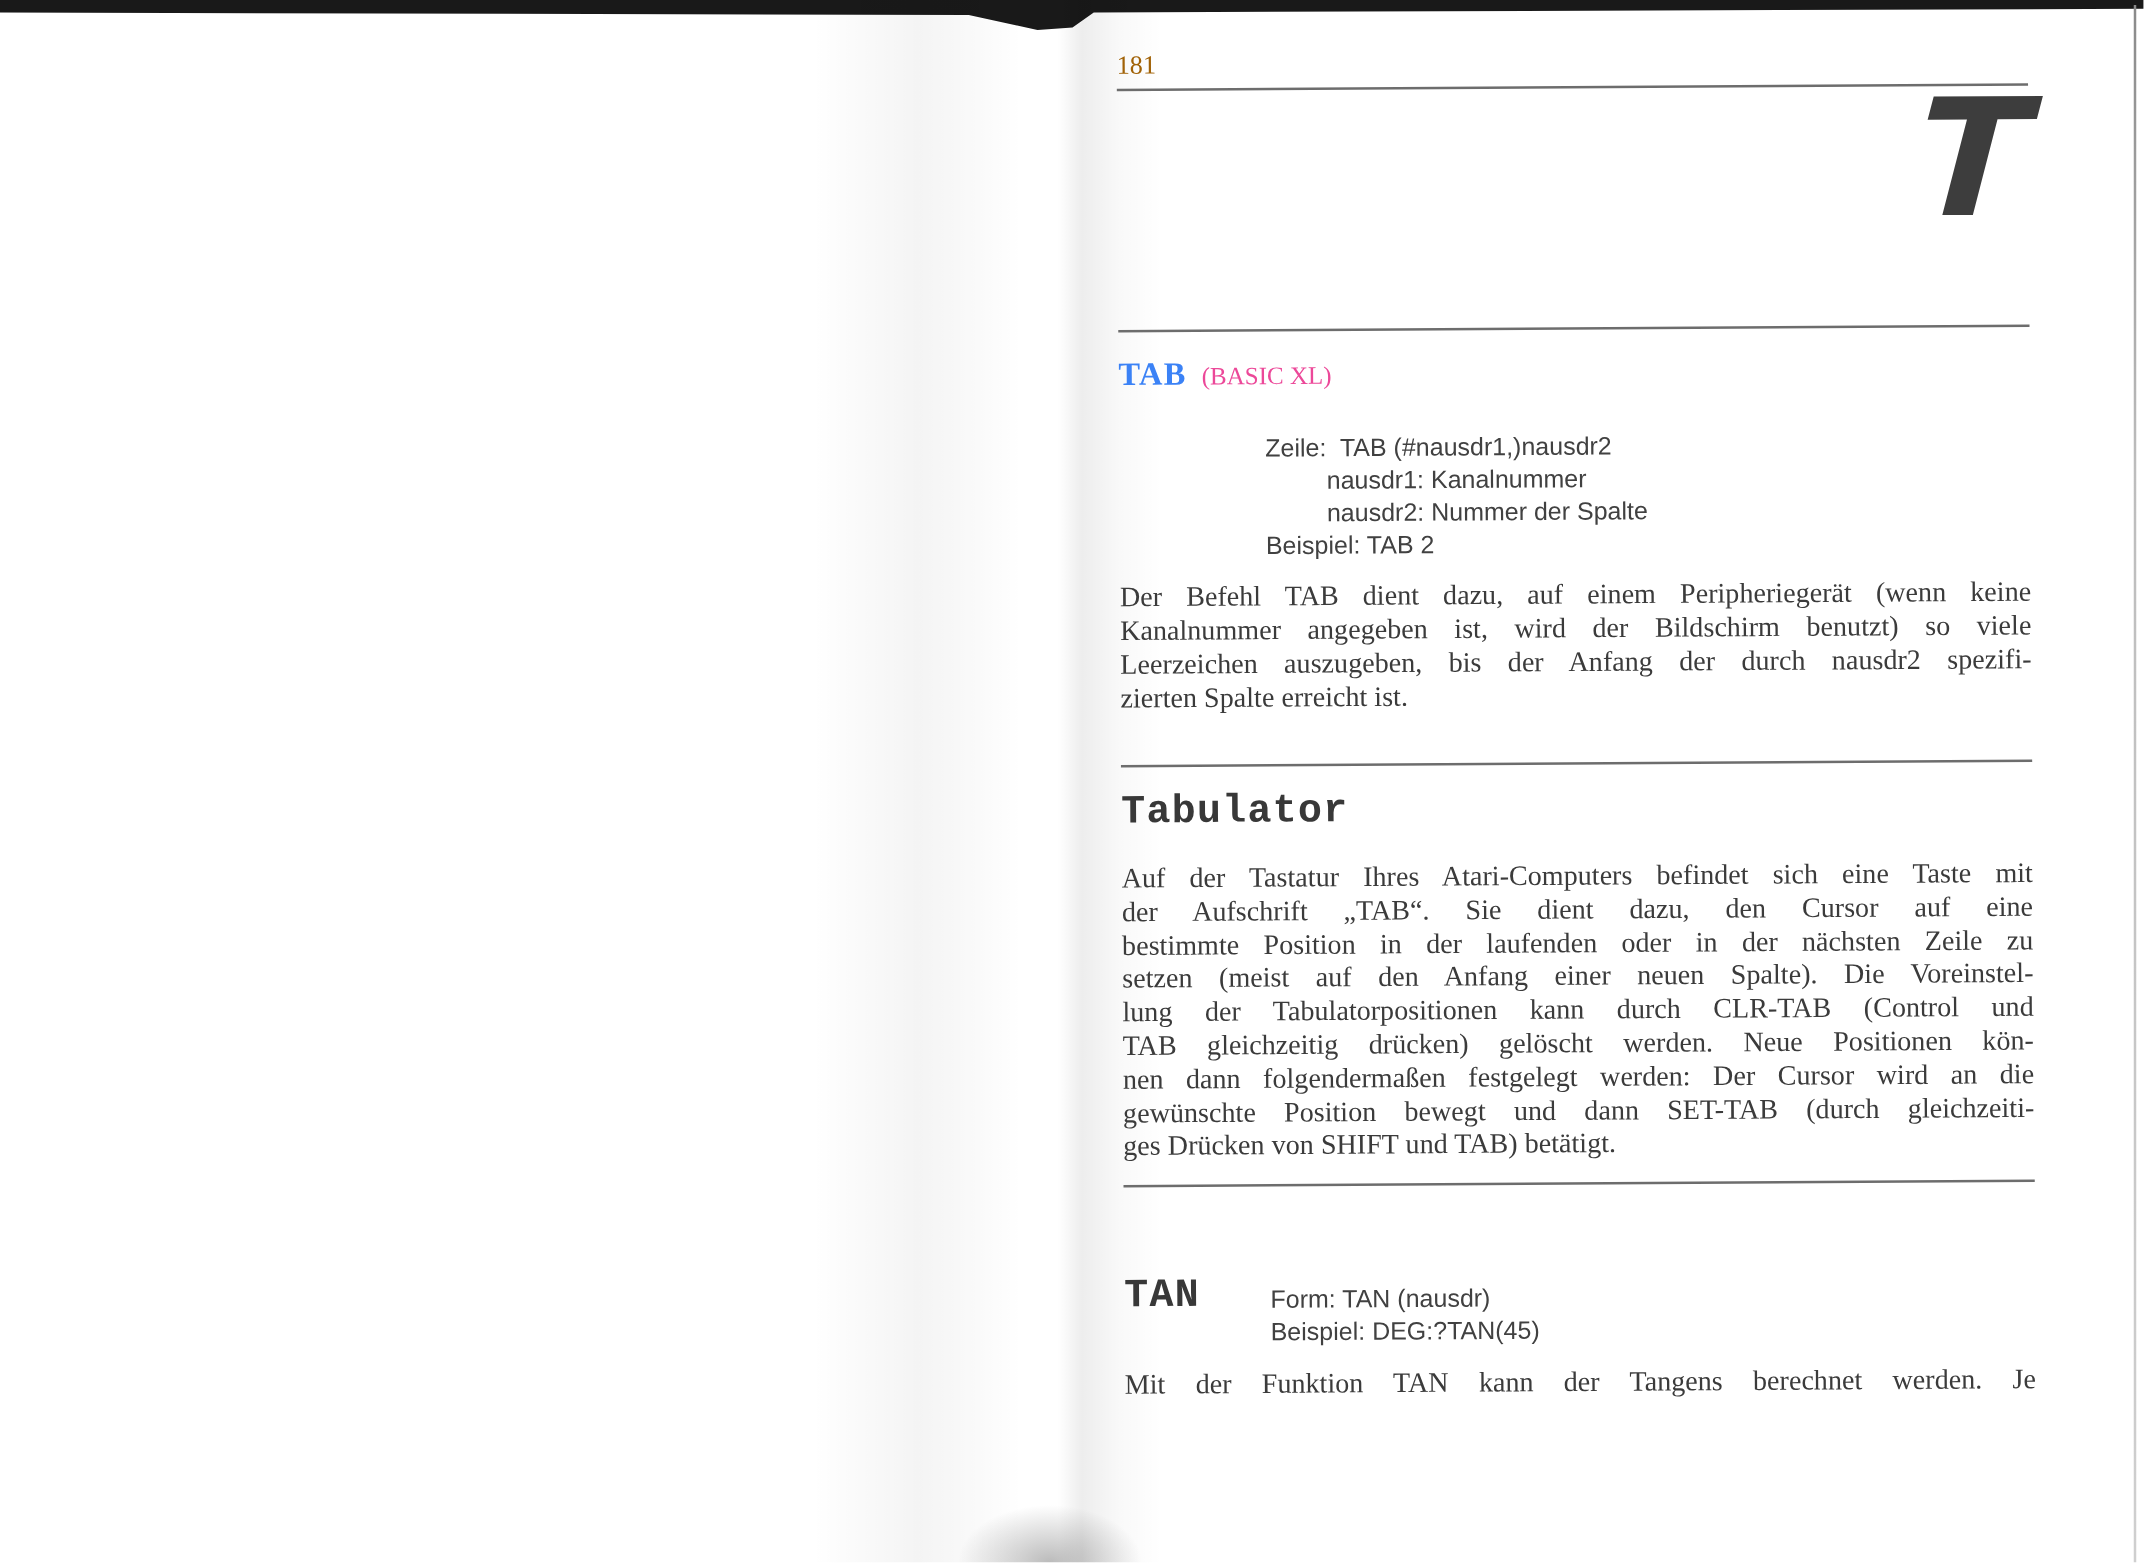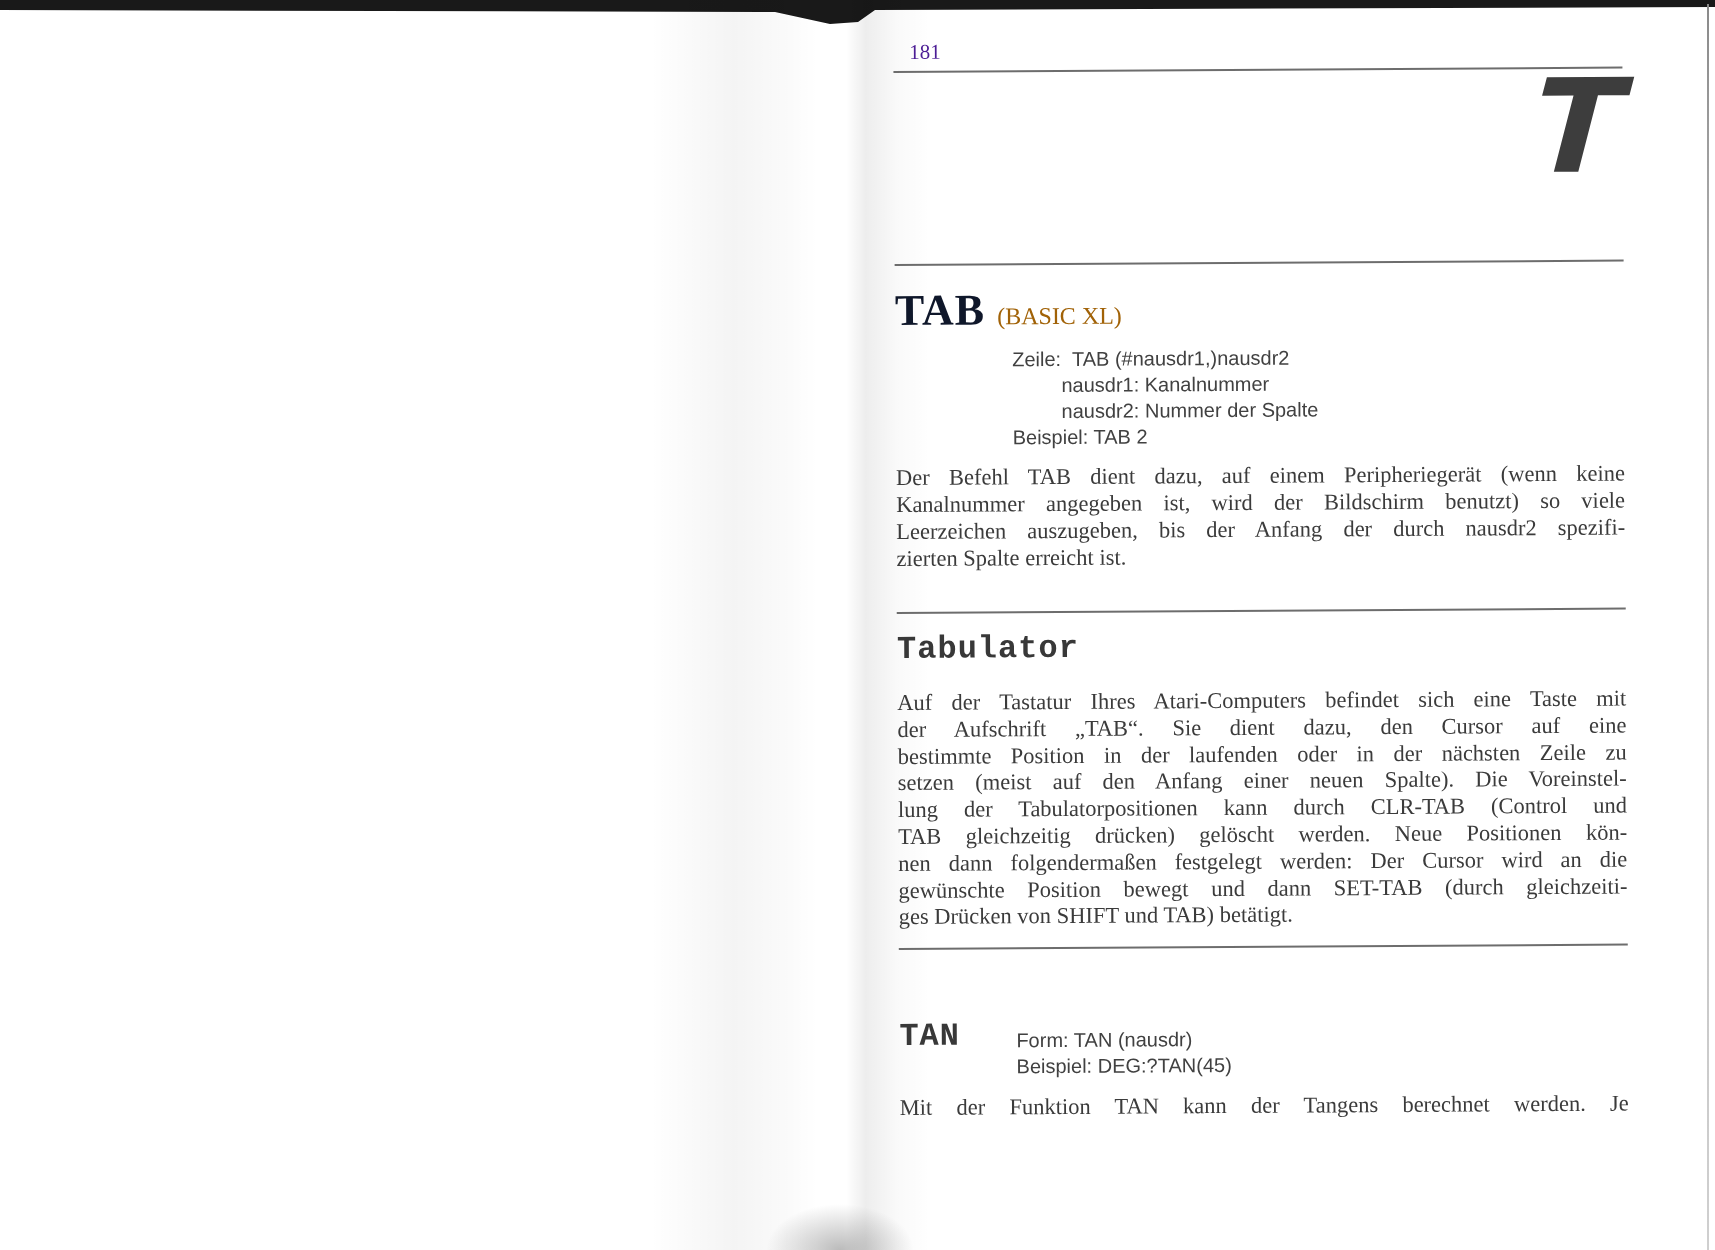--- a/index.html
+++ b/index.html
@@ -39,40 +39,40 @@
     position:absolute;top:4px;right:6px;width:2px;height:1246px;
     background:linear-gradient(to bottom,#8a8a8a 0%,#bdbdbd 30%,#cfcfcf 100%);
   }
   
   .page-content{
     position:absolute;left:893px;top:0;width:729px;height:1250px;
     transform:rotate(-0.35deg);
     transform-origin:0 0;
   }
   .abs{position:absolute;left:0;}
-  .page-number{top:40px;font-size:21px;color:#4c1d95;margin-left:16px;}
+  .page-number{top:40px;font-size:21px;color:#a16207;}
   .rule{height:2px;width:729px;background:#6d6d6d;}
   .rule-header{top:71px;}
   .rule-tab{top:264px;}
   .rule-tabulator{top:612px;}
   .rule-tan{top:948px;}
   .chapter-letter{
     top:66px;right:0;left:auto;
     font-family:"DejaVu Sans", sans-serif;
     font-weight:bold;font-style:italic;
     font-size:130px;line-height:1;
     color:#3d3d3d;
     transform:skewX(-4deg);
   }
   .section-heading{display:flex;align-items:baseline;gap:12px;}
   .heading-tab{top:285px;}
   .heading-tabulator{top:631px;}
   .heading-tan{top:1018px;}
-  .h-main{font-weight:bold;font-size:44px;letter-spacing:1px;color:#0f172a;}
-  .h-sub{font-size:24px;color:#a16207;}
+  .h-main{font-weight:bold;font-size:26px;letter-spacing:1px;color:#3b82f6;}
+  .h-sub{font-size:20px;color:#ec4899;}
   .h-solo{font-weight:bold;font-size:32px;letter-spacing:1px;color:#383838;font-family:Liberation Mono, monospace;}
   .form-block{
     left:117px;
     font-family:"Liberation Sans", sans-serif;
     font-size:20px;line-height:26px;color:#414141;
   }
   .form-tab{top:347px;}
   .form-tan{top:1028px;}
   .form-row{white-space:pre;}
   .form-indent{padding-left:49px;}

